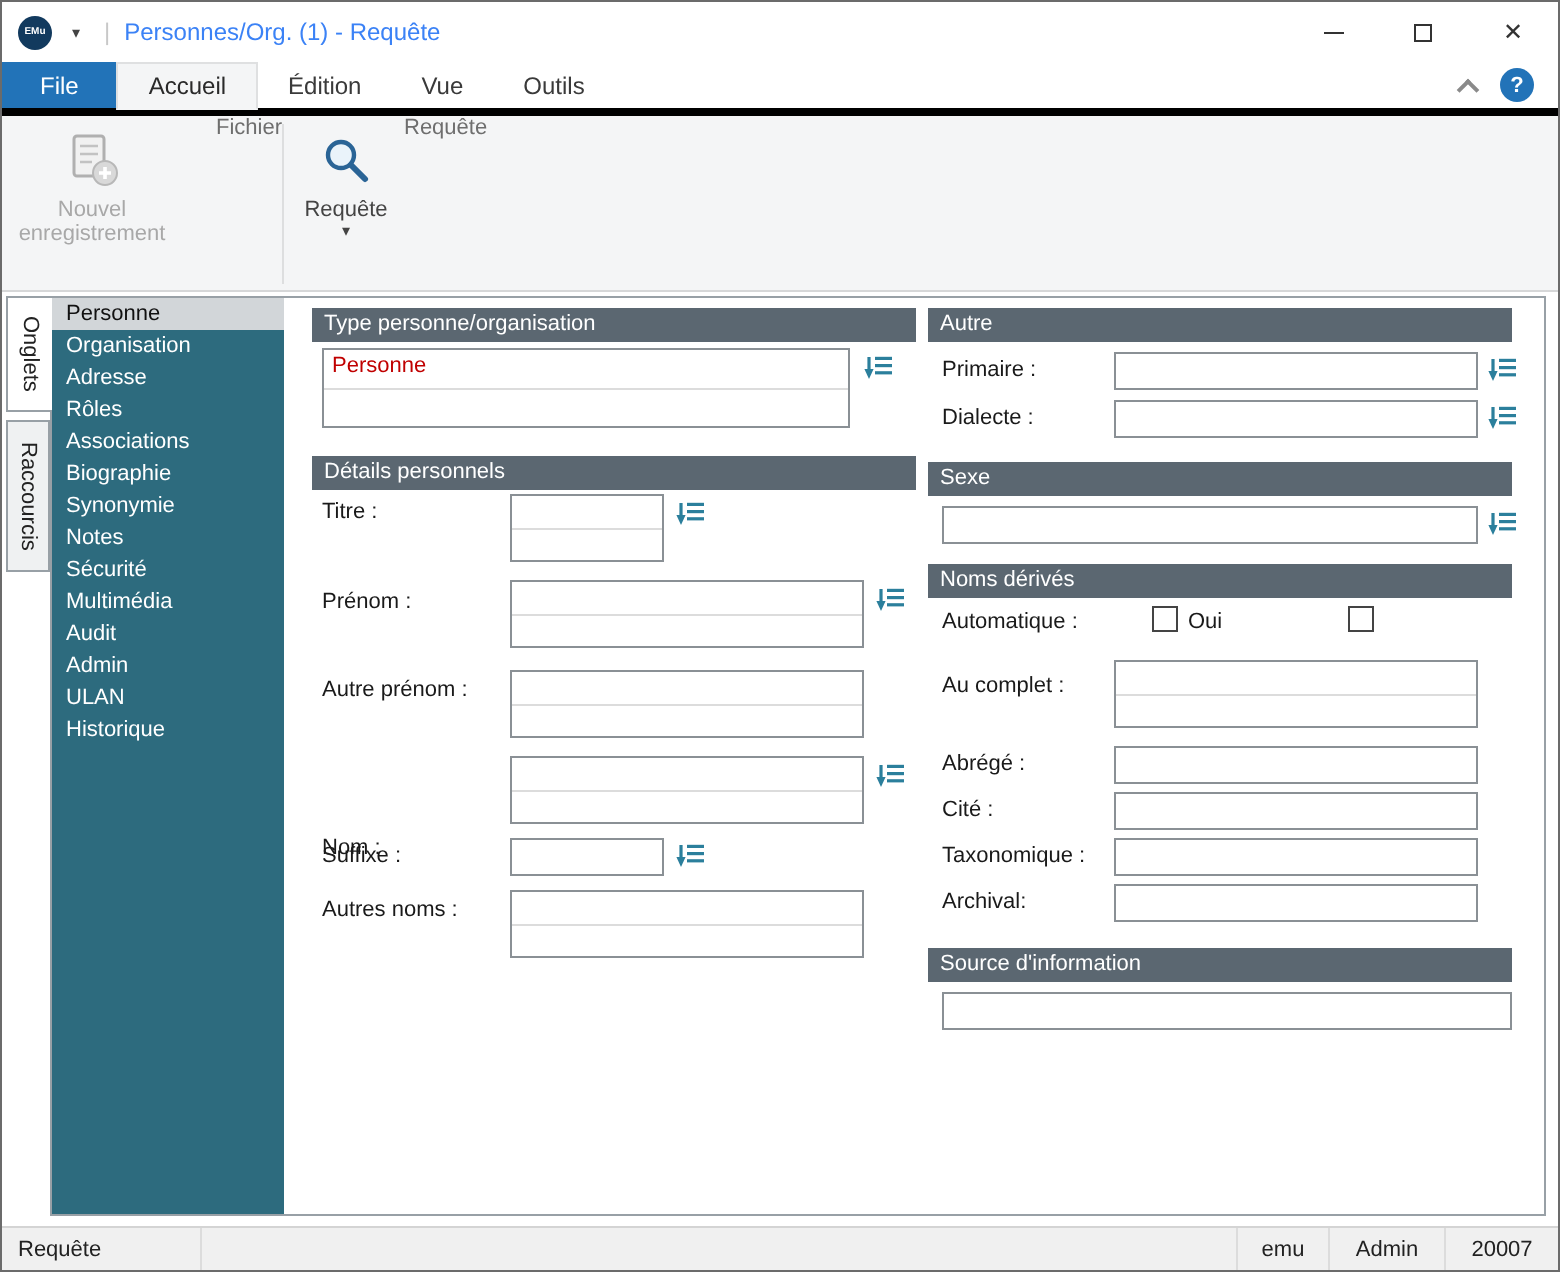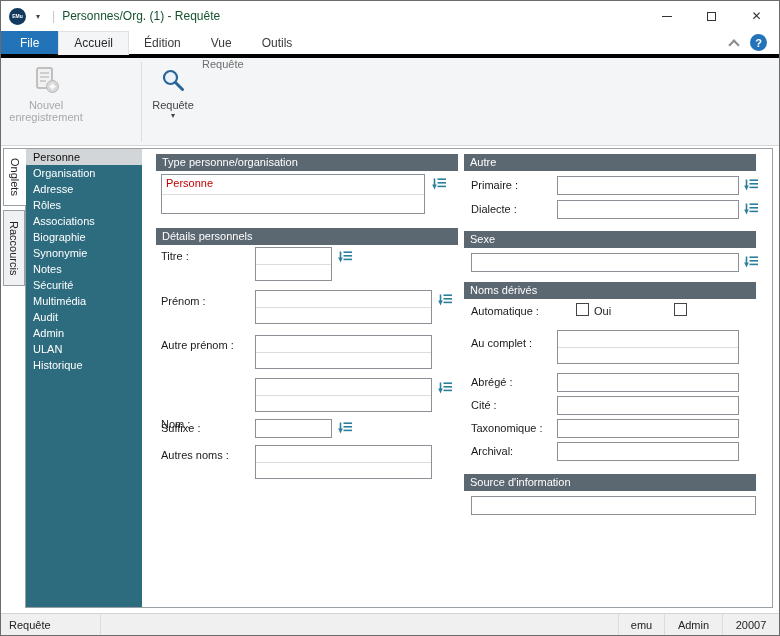--- a/index.html
+++ b/index.html
@@ -5,21 +5,21 @@
   * { margin:0; padding:0; box-sizing:border-box; }
   body { font-family:"Liberation Sans", sans-serif; font-size:11px; color:#1a1a1a; background:#fff; }
   .window { position:relative; width:780px; height:636px; border:1px solid #6b6b6b; background:#fff; overflow:hidden; }
 
   
   .titlebar { position:absolute; left:0; top:0; width:100%; height:30px; background:#fff; display:flex; align-items:center; }
   .app-icon { width:17px; height:17px; border-radius:50%; background:#123a5e; color:#fff; font-size:5px; font-weight:bold;
               display:flex; align-items:center; justify-content:center; margin-left:8px; flex:0 0 auto; }
   .qat-drop { width:14px; height:16px; margin-left:5px; font-size:8px; color:#444; display:flex; align-items:center; justify-content:center; }
   .title-sep { color:#c8c8c8; margin:0 7px; font-size:12px; }
-  .title-text { font-size:12px; color:#14532d; }
+  .title-text { font-size:12px; color:#3b82f6; }
   .win-controls { margin-left:auto; display:flex; height:30px; }
   .win-btn { width:45px; height:30px; display:flex; align-items:center; justify-content:center; font-size:12px; color:#333; }
   .min-glyph { width:10px; height:1px; background:#333; display:block; }
   .max-glyph { width:9px; height:9px; border:1px solid #333; display:block; }
 
   
   .ribbon-tabs { position:absolute; top:30px; left:0; width:100%; height:27px; background:#fff;
                  border-bottom:4px solid #000000; display:flex; align-items:stretch; }
   .rtab { display:flex; align-items:center; padding:0 15px; font-size:12px; color:#3a3a3a; }
   .rtab.file { background:#2273b8; color:#fff; padding:0 19px; }
@@ -119,20 +119,21 @@
               <g stroke="#c2c2c2" stroke-width="1.3" fill="none">
                   <path d="M9 8h9M9 12h9M9 16h6"></path>
                 </g>
               <circle cx="21.5" cy="21.5" r="6" fill="#d9d9d9" stroke="#b8b8b8"></circle>
               <path d="M21.5 18.5v6M18.5 21.5h6" stroke="#fff" stroke-width="1.8"></path>
             </svg>
           </span>
           <span class="blabel">Nouvel enregistrement</span>
         </div>
       </div>
+      <div class="group-label">Fichier</div>
     </div>
     <div class="rgroup-sep"></div>
     <div class="rgroup" style="width:58px;">
       <div class="gbuttons">
         <div class="big-btn" style="width:52px;">
           <span class="bicon">
             <svg width="27" height="27" viewBox="0 0 27 27">
               <circle cx="10.5" cy="10.5" r="6.5" fill="#eaf3fa" stroke="#2a6496" stroke-width="2.2"></circle>
               <line x1="15.5" y1="15.5" x2="22.5" y2="22.5" stroke="#2a6496" stroke-width="3" stroke-linecap="round"></line>
             </svg>

